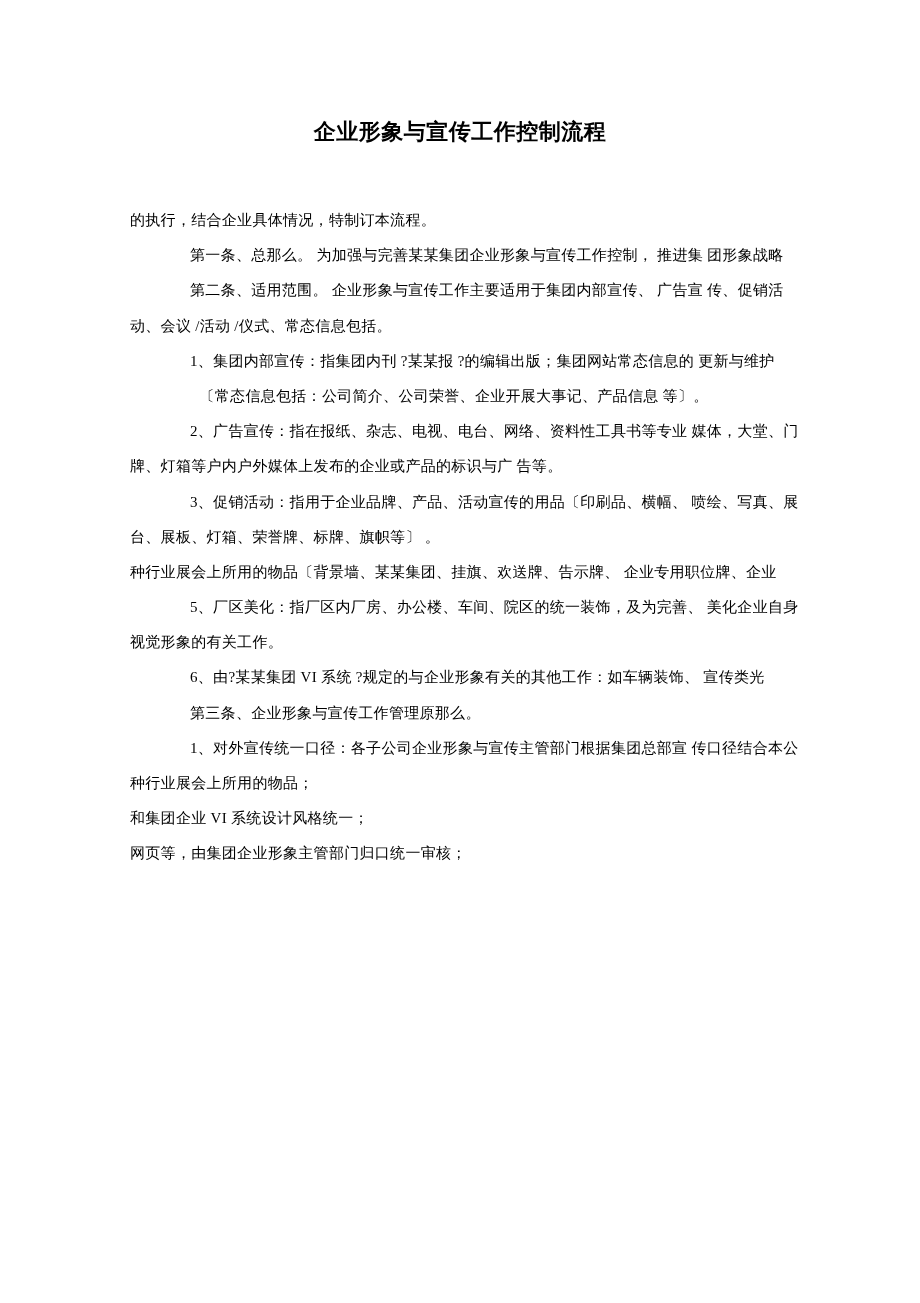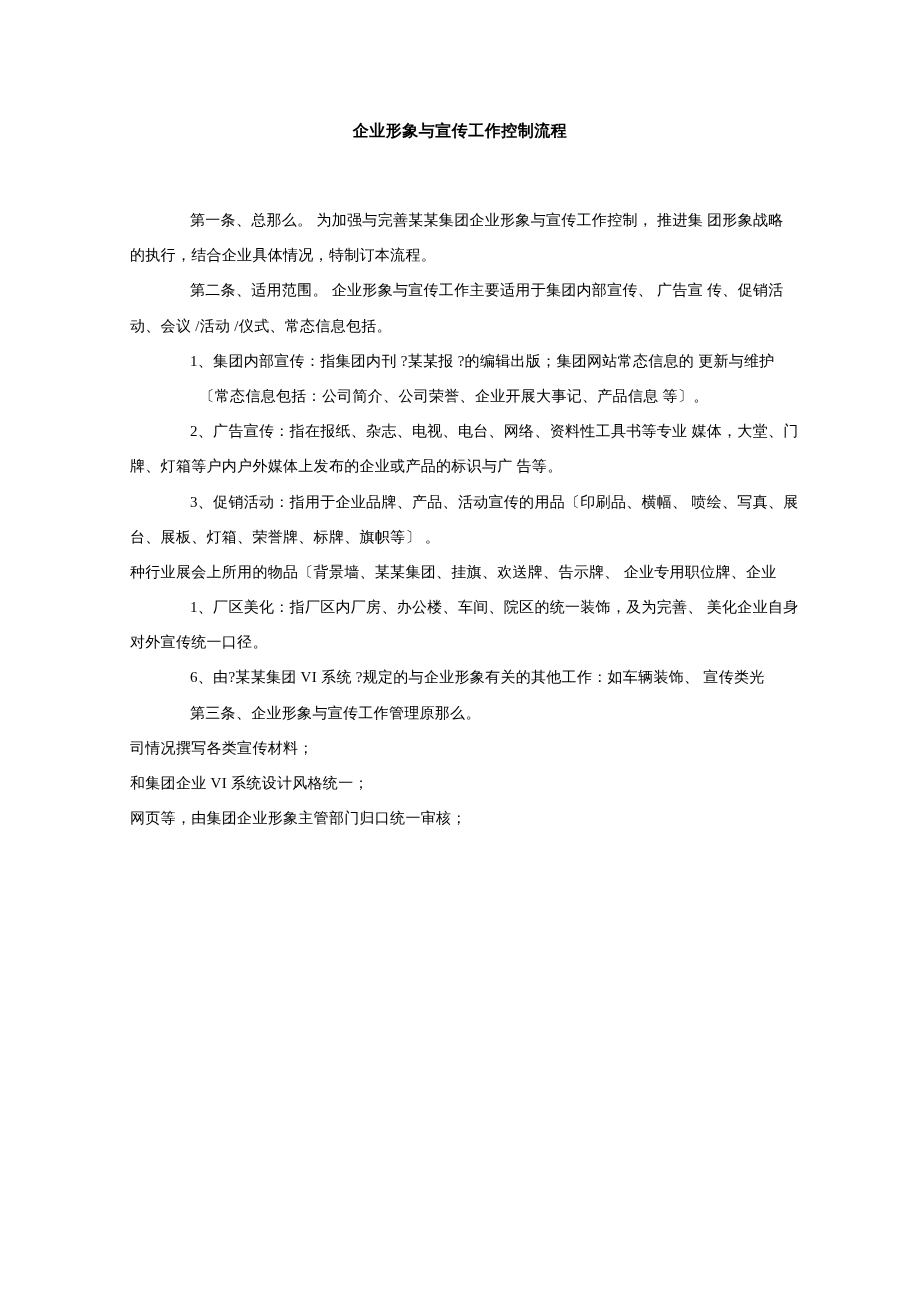--- a/index.html
+++ b/index.html
@@ -12,23 +12,23 @@
     width: 920px;
     height: 1303px;
     background: #ffffff;
     overflow: hidden;
     color: #000000;
     font-family: "Liberation Serif", "DejaVu Serif", serif;
   }
   .doc-title {
     margin-top: 119px;
     text-align: center;
-    font-family: Liberation Mono, monospace;
+    font-family: Liberation Serif, serif;
     font-weight: bold;
-    font-size: 16px;
+    font-size: 22px;
     line-height: 26px;
     letter-spacing: 0.5px;
     color: #000000;
   }
   .doc-body {
     margin-top: 58px;
     margin-left: 130px;
     width: 660px;
   }
   .line {
@@ -46,32 +46,33 @@
     margin-left: -12px;
     text-align: center;
   }
 </style>
 </head>
 <body>
 
 <div class="page">
   <div class="doc-title">企业形象与宣传工作控制流程</div>
   <div class="doc-body">
+      <div class="line">的执行，结合企业具体情况，特制订本流程。</div>
       <div class="line first">第一条、总那么。 为加强与完善某某集团企业形象与宣传工作控制， 推进集 团形象战略</div>
-      <div class="line">的执行，结合企业具体情况，特制订本流程。</div>
       <div class="line first">第二条、适用范围。 企业形象与宣传工作主要适用于集团内部宣传、 广告宣 传、促销活</div>
       <div class="line">动、会议 /活动 /仪式、常态信息包括。</div>
       <div class="line first">1、集团内部宣传：指集团内刊 ?某某报 ?的编辑出版；集团网站常态信息的 更新与维护</div>
       <div class="line outdent">〔常态信息包括：公司简介、公司荣誉、企业开展大事记、产品信息 等〕。</div>
       <div class="line first">2、广告宣传：指在报纸、杂志、电视、电台、网络、资料性工具书等专业 媒体，大堂、门</div>
       <div class="line">牌、灯箱等户内户外媒体上发布的企业或产品的标识与广 告等。</div>
       <div class="line first">3、促销活动：指用于企业品牌、产品、活动宣传的用品〔印刷品、横幅、 喷绘、写真、展</div>
       <div class="line">台、展板、灯箱、荣誉牌、标牌、旗帜等〕 。</div>
       <div class="line">种行业展会上所用的物品〔背景墙、某某集团、挂旗、欢送牌、告示牌、 企业专用职位牌、企业</div>
-      <div class="line first">1、厂区美化：指厂区内厂房、办公楼、车间、院区的统一装饰，及为完善、 美化企业自身</div>
-      <div class="line">对外宣传统一口径。</div>
+      <div class="line first">5、厂区美化：指厂区内厂房、办公楼、车间、院区的统一装饰，及为完善、 美化企业自身</div>
+      <div class="line">视觉形象的有关工作。</div>
       <div class="line first">6、由?某某集团 VI 系统 ?规定的与企业形象有关的其他工作：如车辆装饰、 宣传类光</div>
       <div class="line first">第三条、企业形象与宣传工作管理原那么。</div>
-      <div class="line">司情况撰写各类宣传材料；</div>
+      <div class="line first">1、对外宣传统一口径：各子公司企业形象与宣传主管部门根据集团总部宣 传口径结合本公</div>
+      <div class="line">种行业展会上所用的物品；</div>
       <div class="line">和集团企业 VI 系统设计风格统一；</div>
       <div class="line">网页等，由集团企业形象主管部门归口统一审核；</div>
     </div>
 </div>
 
 </body></html>

